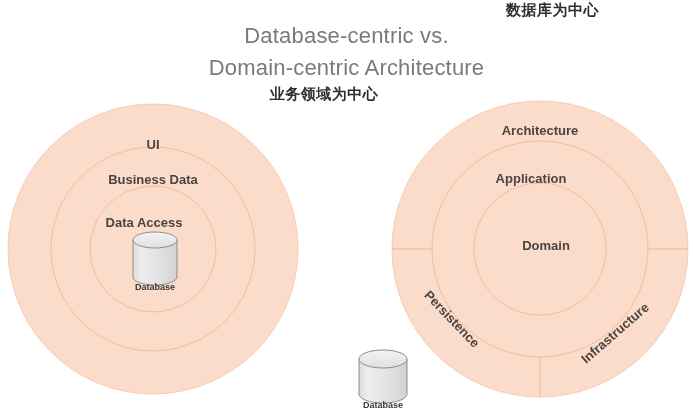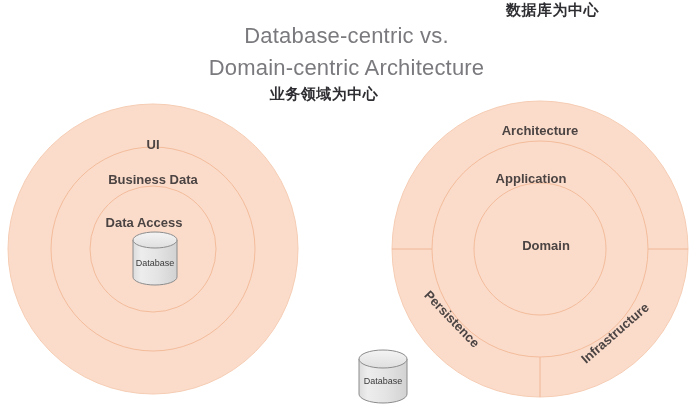--- a/index.html
+++ b/index.html
@@ -88,25 +88,26 @@
   .lbl-pres      { font-size: 13px; }
   .lbl-app       { font-size: 13px; }
   .lbl-dom       { font-size: 13px; }
   .lbl-rot       { font-size: 13px; }
 
   
   .db-text {
     position: absolute;
     font-family: "Liberation Sans", sans-serif;
     font-size: 9px;
-    font-weight: 400;
+    font-weight: 700;
     color: #3a3a3c;
     white-space: nowrap;
     transform: translate(-50%, -50%);
     pointer-events: none;
+    margin-top: 24px;
   }
 </style>
 </head>
 <body>
 
 <svg id="canvas" viewBox="0 0 693 410" xmlns="http://www.w3.org/2000/svg">
 
   <defs>
     <linearGradient id="cylBody" x1="0" y1="0" x2="1" y2="0">
       <stop offset="0%" stop-color="#DCDCDC"></stop>

